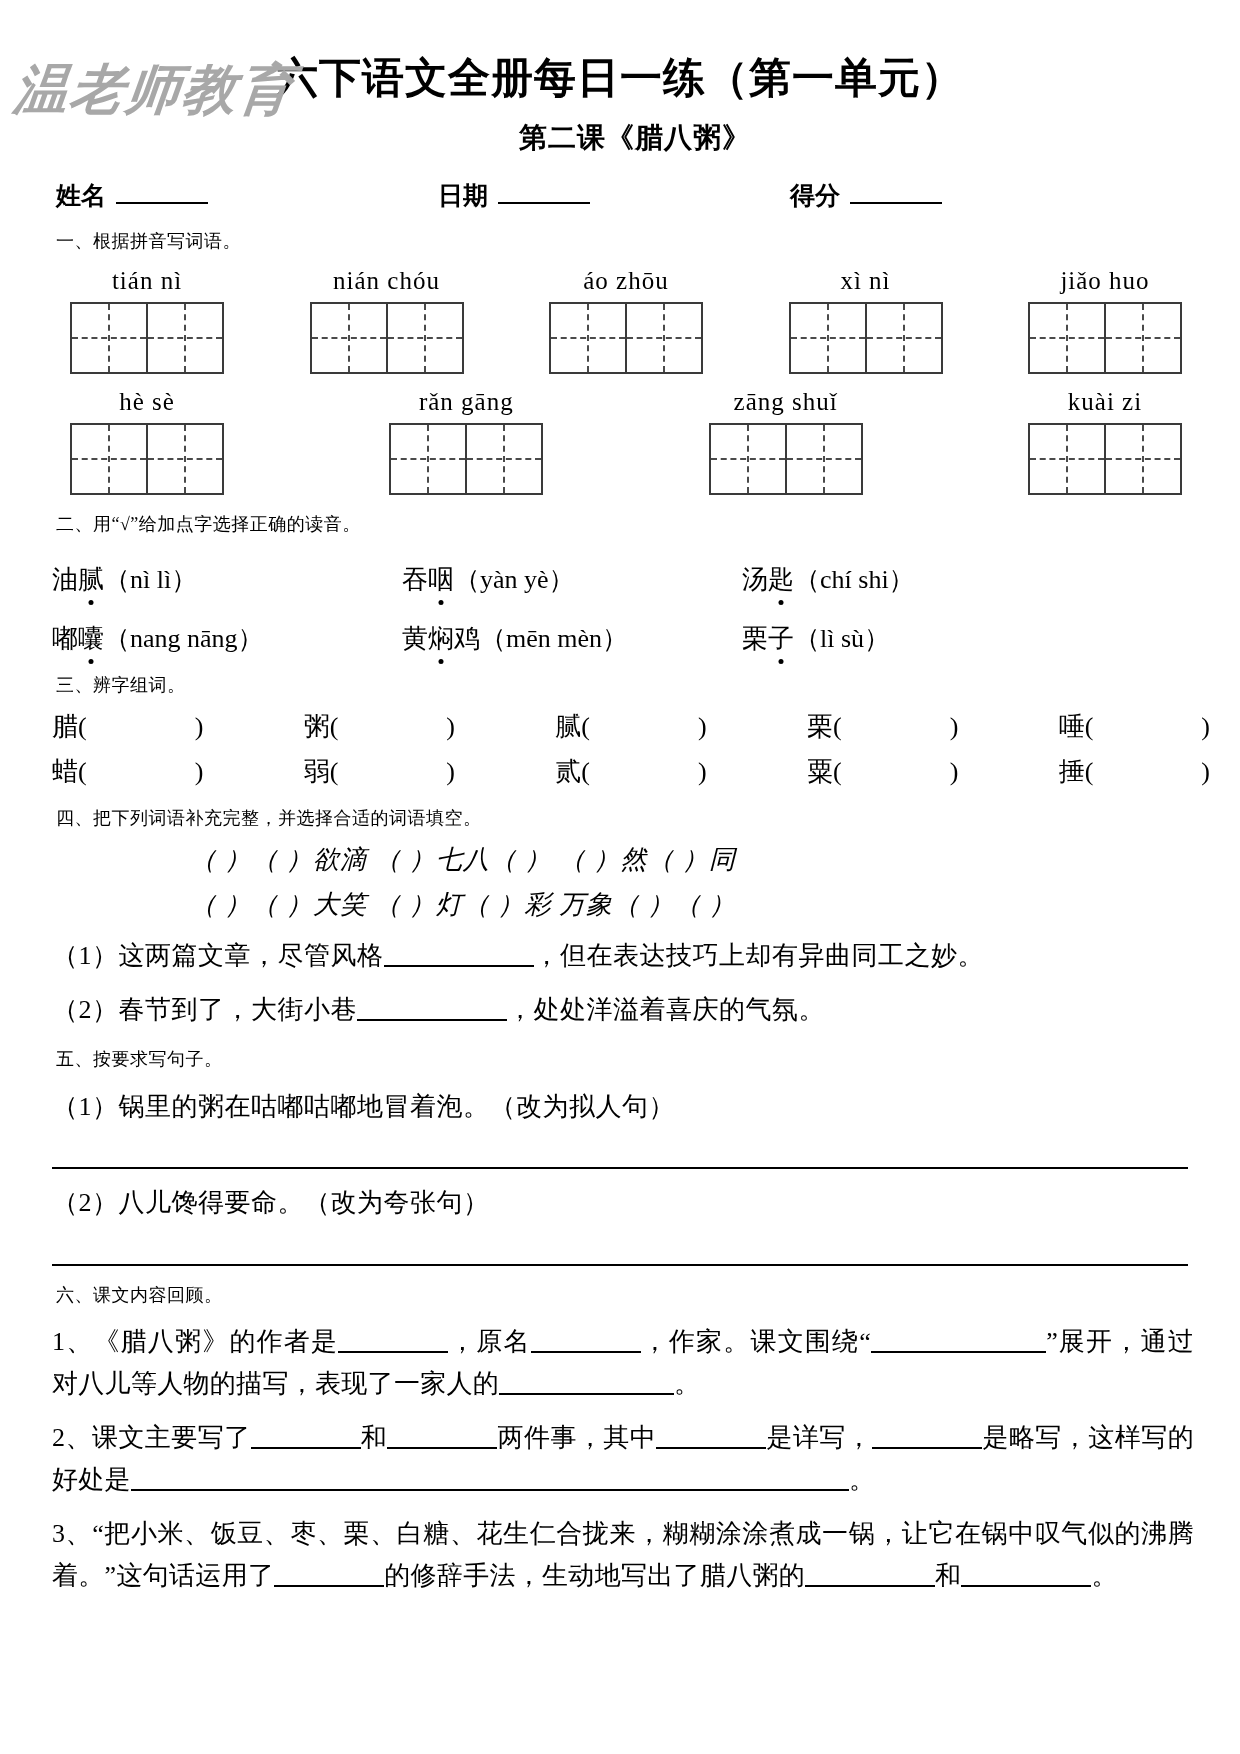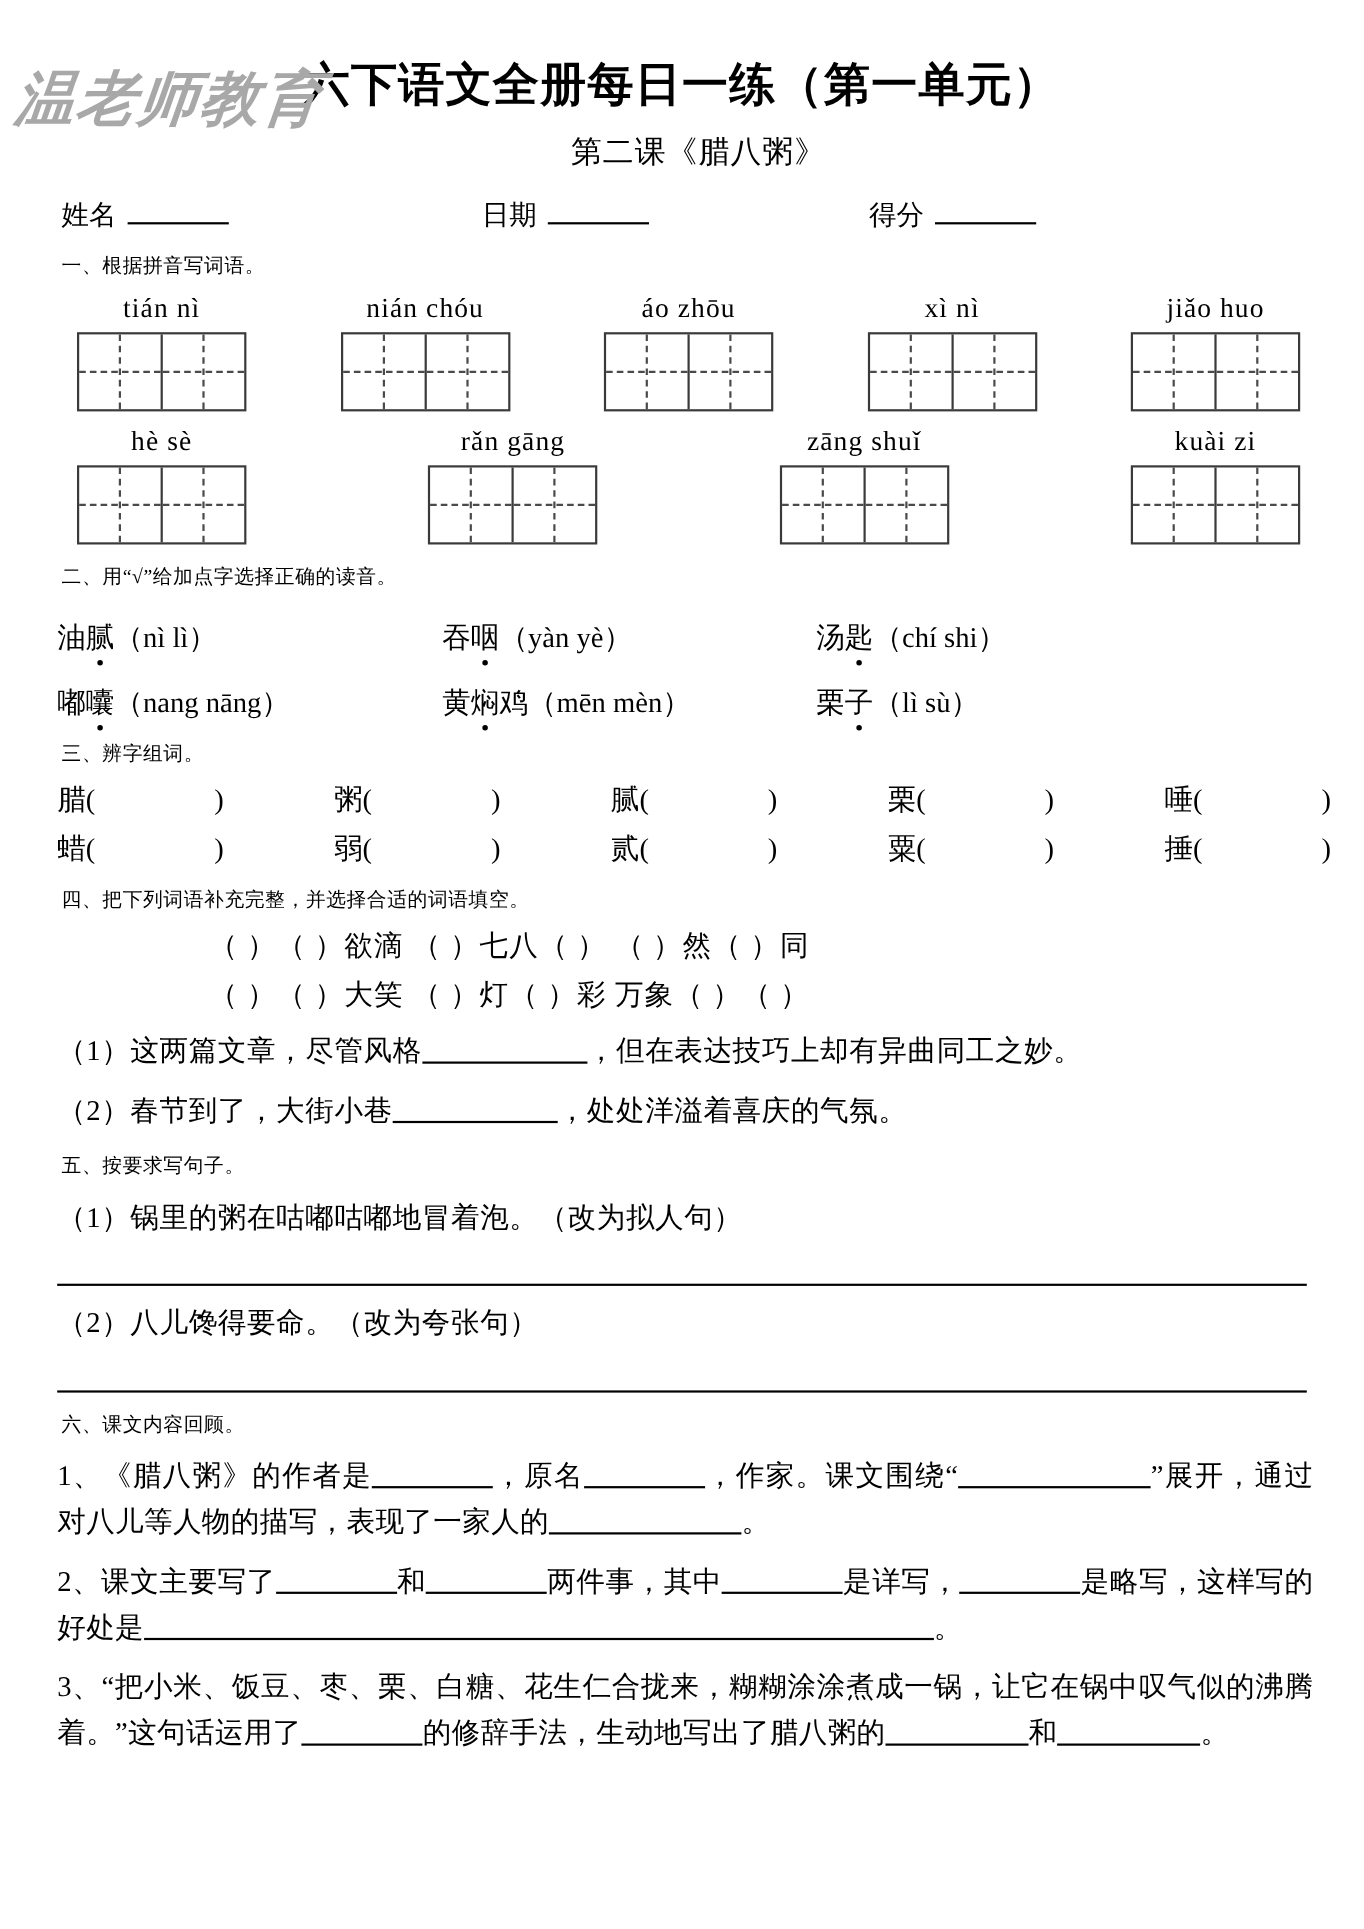--- a/index.html
+++ b/index.html
@@ -45,35 +45,35 @@
     text-align: center;
     font-size: 42px;
     font-weight: bold;
     letter-spacing: 1px;
     margin: 52px 0 0 0;
     line-height: 1.25;
   }
   .subtitle {
     text-align: center;
     font-size: 28px;
-    font-weight: normal;
+    font-weight: bold;
     margin: 14px 0 0 0;
     padding-left: 30px;
     letter-spacing: 1px;
   }
 
   
   .inforow {
     margin: 22px 0 0 0;
     padding: 0 52px 0 56px;
     display: flex;
     font-size: 25px;
     align-items: baseline;
   }
-  .info-item { display: flex; align-items: baseline; white-space: nowrap; }
+  .info-item { display: flex; align-items: baseline; white-space: nowrap; font-weight: bold; }
   .info-item .lbl { margin-right: 10px; }
   .info-blank {
     display: inline-block;
     width: 92px;
     border-bottom: 2px solid #000;
     height: 20px;
   }
   .info-sp1 { width: 230px; }
   .info-sp2 { width: 200px; }
 
@@ -165,21 +165,21 @@
   .cp-row {
     display: flex;
     font-size: 26px;
     margin-top: 10px;
     justify-content: space-between;
   }
   .cp-item { white-space: nowrap; }
   .cp-gap { display: inline-block; width: 108px; }
 
   
-  .idioms { margin: 10px 0 0 0; padding: 0 60px 0 190px; }
+  .idioms { margin: 10px 0 0 0; padding: 0 60px 0 190px; font-style: italic; }
   .id-row {
     font-size: 26px;
     margin-top: 10px;
     white-space: nowrap;
     letter-spacing: 1px;
   }
 
   
   .sent {
     font-size: 26px;

